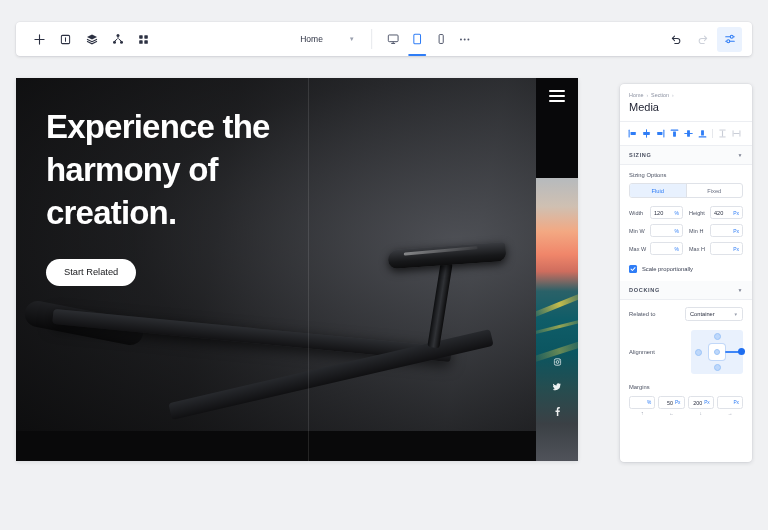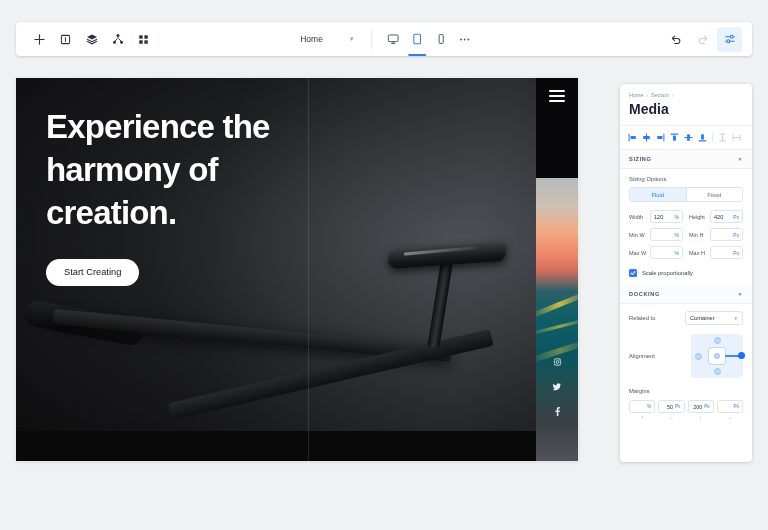--- a/index.html
+++ b/index.html
@@ -182,21 +182,21 @@
     overflow: hidden;
     font-size: 6.2px; color: #2c3142;
   }
   .breadcrumb {
     display: flex; align-items: center; gap: 3px;
     padding: 8px 9px 0 9px; font-size: 5.4px; color: #8a90a0;
   }
   .breadcrumb .sep { color: #b8bcc7; font-size: 5px; }
   .breadcrumb .crumb { cursor: pointer; }
   .panel-title {
-    padding: 3px 9px 8px 9px; font-size: 14px; font-weight: 700; color: #1d2030;
+    padding: 3px 9px 8px 9px; font-size: 11px; font-weight: 400; color: #1d2030;
   }
   .align-row {
     display: flex; align-items: center; gap: 1px;
     padding: 5px 6px; border-top: 1px solid #eceef2; border-bottom: 1px solid #eceef2;
   }
   .align-btn {
     width: 13px; height: 13px; display: flex; align-items: center; justify-content: center;
     cursor: pointer; color: #2f7df6; border-radius: 2px;
   }
   .align-btn.dim { color: #c9cdd6; }
@@ -392,21 +392,21 @@
   <div class="down-tube"></div>
   <div class="chain-stay"></div>
   <div class="seat-post"></div>
   <div class="bike-seat"></div>
 
   <div class="canvas-bottom-bar"></div>
   <div class="canvas-vline"></div>
 
   <div class="hero">
     <h1>Experience the harmony of creation.</h1>
-    <button class="cta">Start Creating</button>
+    <button class="cta">Start Related</button>
   </div>
 
   <div class="strip">
     <div class="strip-top"></div>
     <div class="strip-img2">
       <div class="strip-streak"></div>
       <div class="strip-streak b"></div>
       <div class="strip-streak c"></div>
     </div>
     <div class="hamburger">

